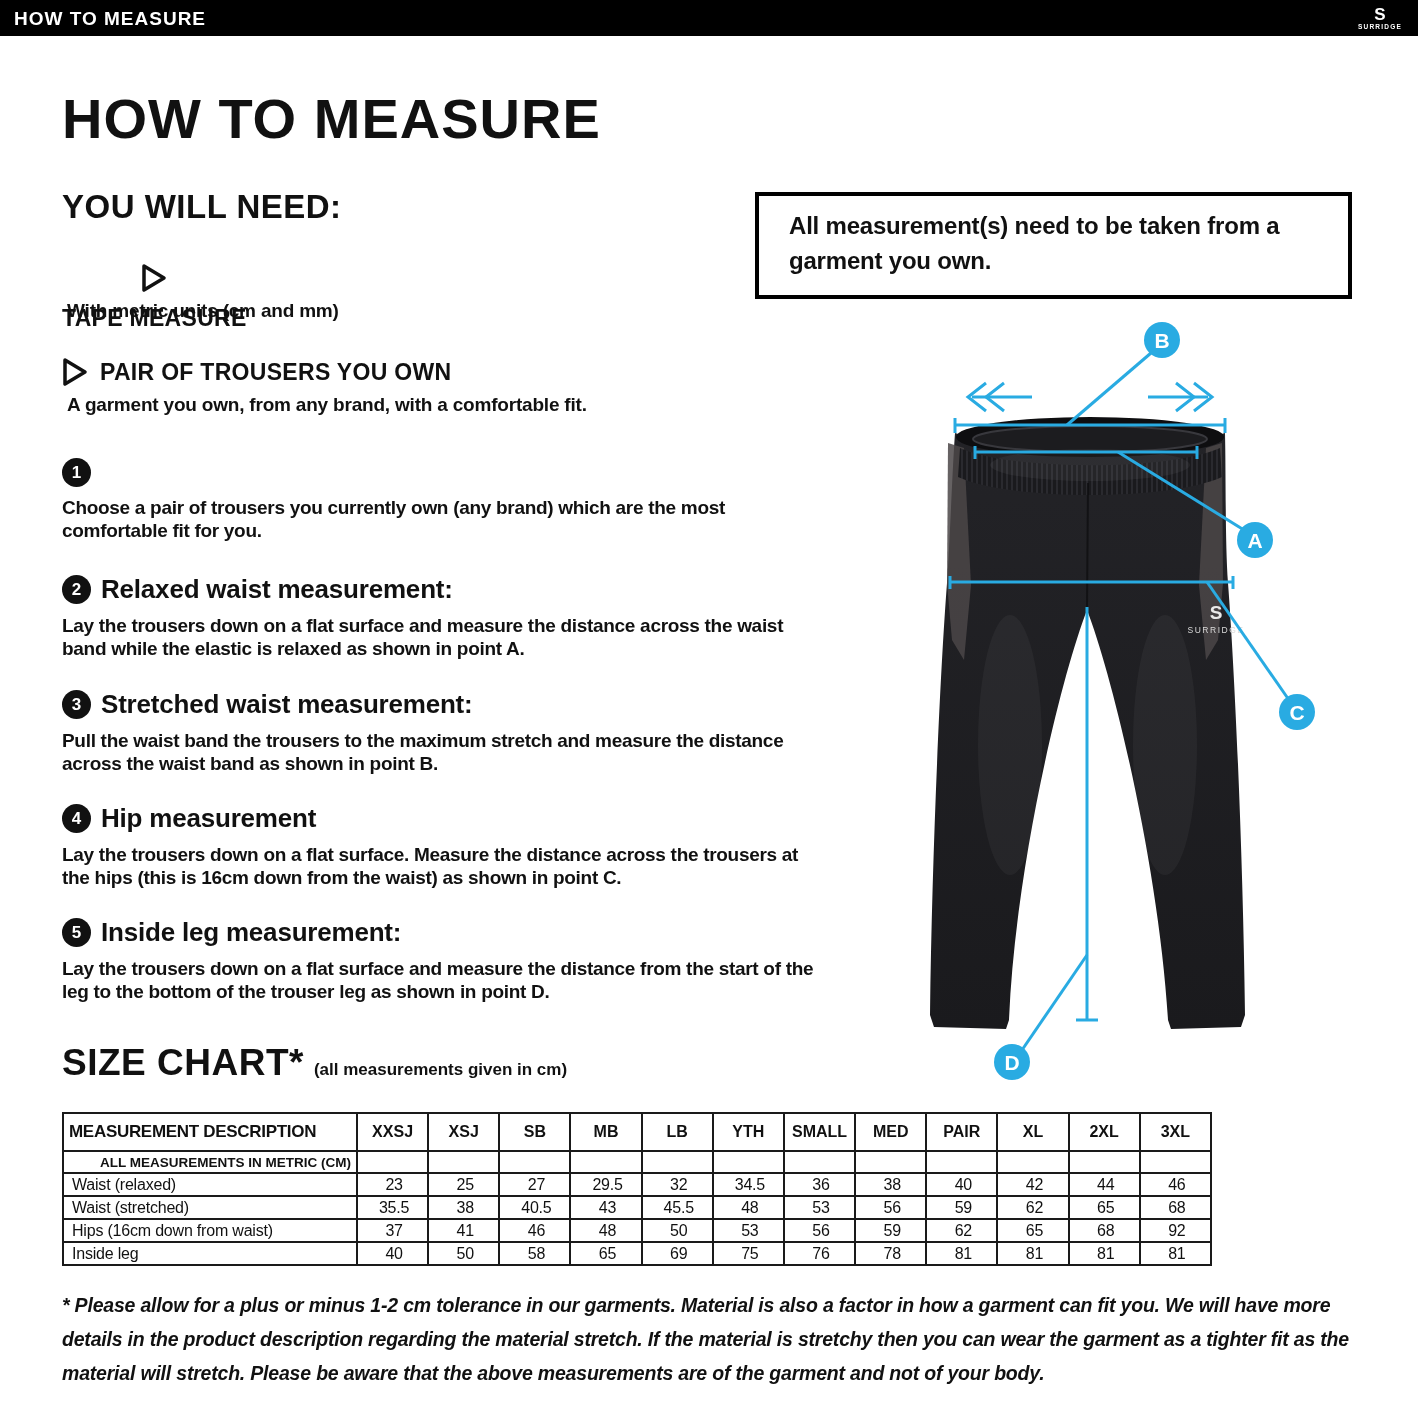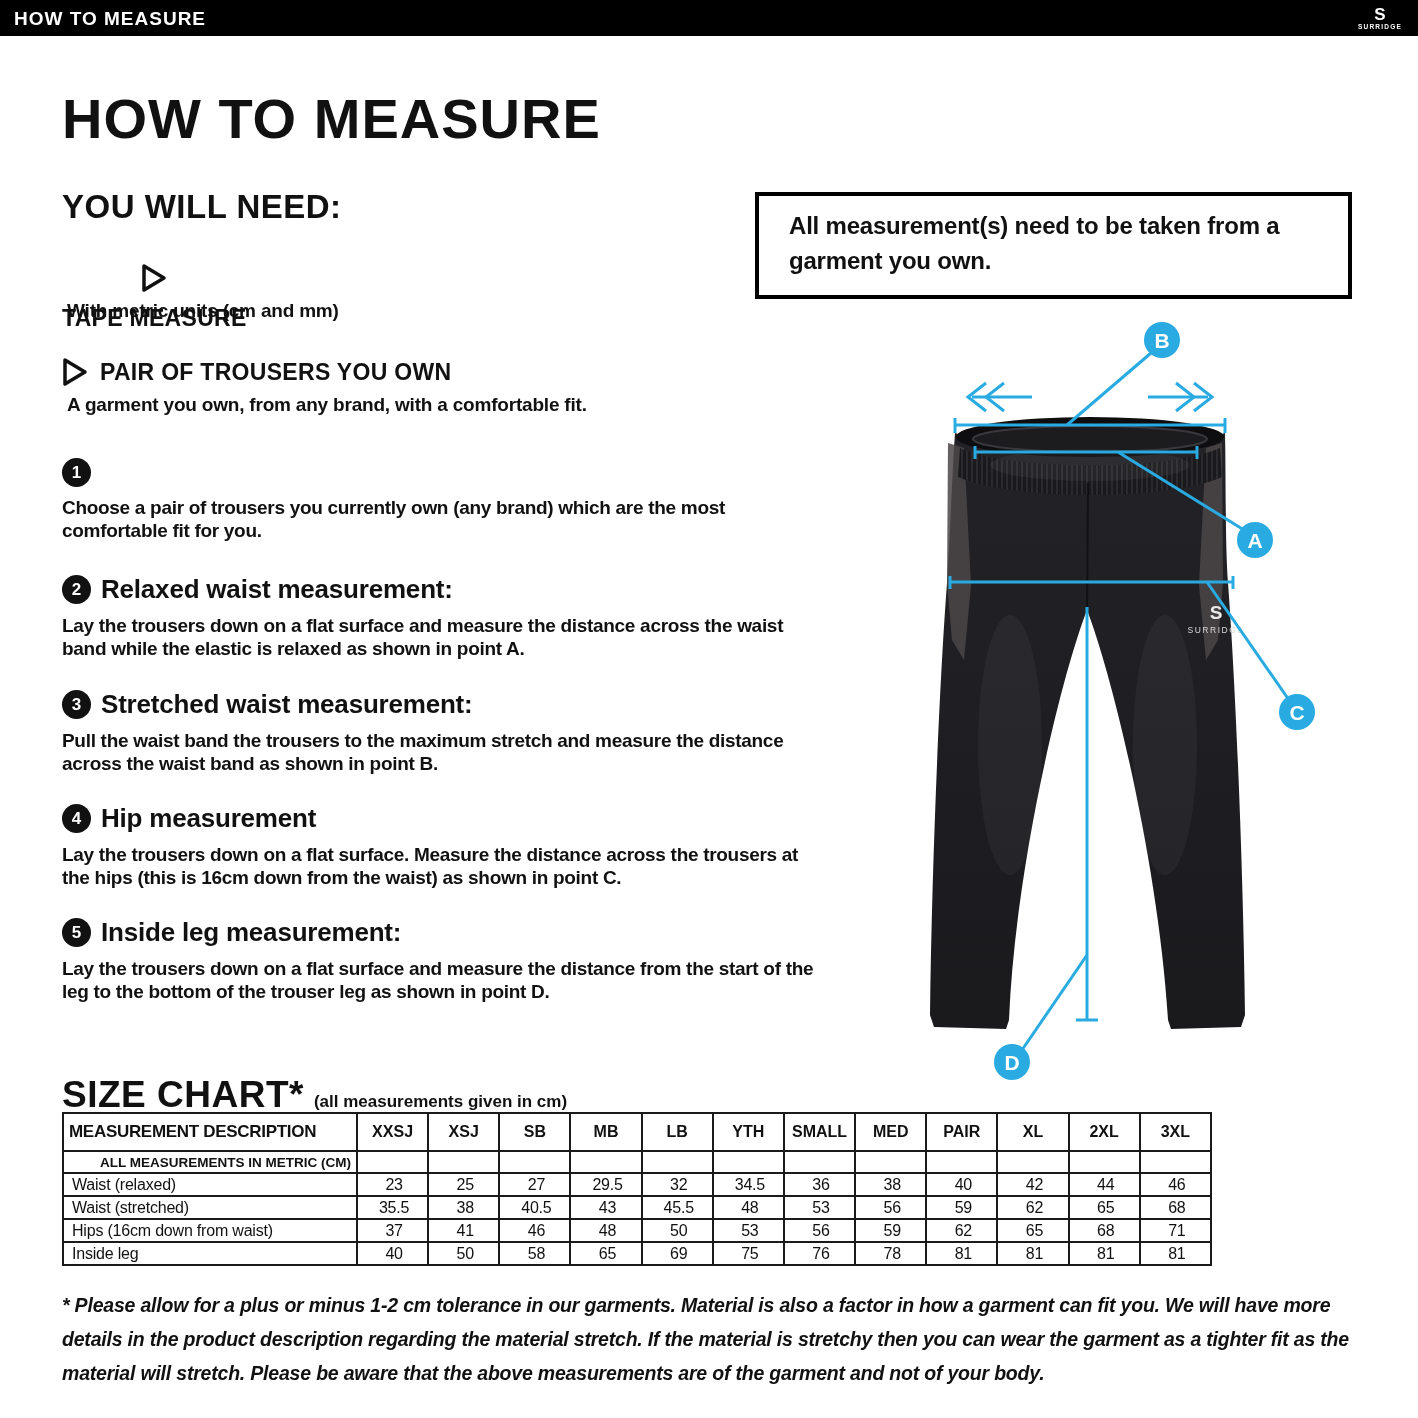--- a/index.html
+++ b/index.html
@@ -34,21 +34,21 @@
 
   
   .notice-box{position:absolute;left:755px;top:192px;width:597px;height:107px;border:4px solid #000;
               box-sizing:border-box;padding:12px 30px;}
   .notice-text{font-size:24px;font-weight:bold;line-height:35px;letter-spacing:-.2px;}
 
   
   .diagram{position:absolute;left:860px;top:315px;width:520px;height:790px;}
 
   
-  .sizechart-heading{position:absolute;left:62px;top:1042px;display:flex;align-items:baseline;gap:10px;margin-top:32px;}
+  .sizechart-heading{position:absolute;left:62px;top:1042px;display:flex;align-items:baseline;gap:10px;}
   .sizechart-heading .big{font-size:37px;font-weight:bold;letter-spacing:.5px;}
   .sizechart-heading .small{font-size:17px;font-weight:bold;}
 
   table.size-table{position:absolute;left:62px;top:1112px;width:1150px;border-collapse:collapse;
                    table-layout:fixed;}
   table.size-table th,table.size-table td{border:2px solid #1a1a1a;padding:0 5px;box-sizing:border-box;
                    overflow:hidden;white-space:nowrap;}
   table.size-table th.desc{width:294px;text-align:left;font-size:17px;letter-spacing:-.3px;}
   table.size-table th{font-size:16px;font-weight:bold;height:38px;text-align:center;}
   tr.unit-row td{height:22px;font-size:13.5px;font-weight:bold;text-align:right;}
@@ -307,21 +307,21 @@
           <td>41</td>
           <td>46</td>
           <td>48</td>
           <td>50</td>
           <td>53</td>
           <td>56</td>
           <td>59</td>
           <td>62</td>
           <td>65</td>
           <td>68</td>
-          <td>71</td>
+          <td>92</td>
         </tr>
         <tr class="data-row">
           <td class="rowlabel">Inside leg</td>
           <td>40</td>
           <td>50</td>
           <td>58</td>
           <td>65</td>
           <td>69</td>
           <td>75</td>
           <td>76</td>

